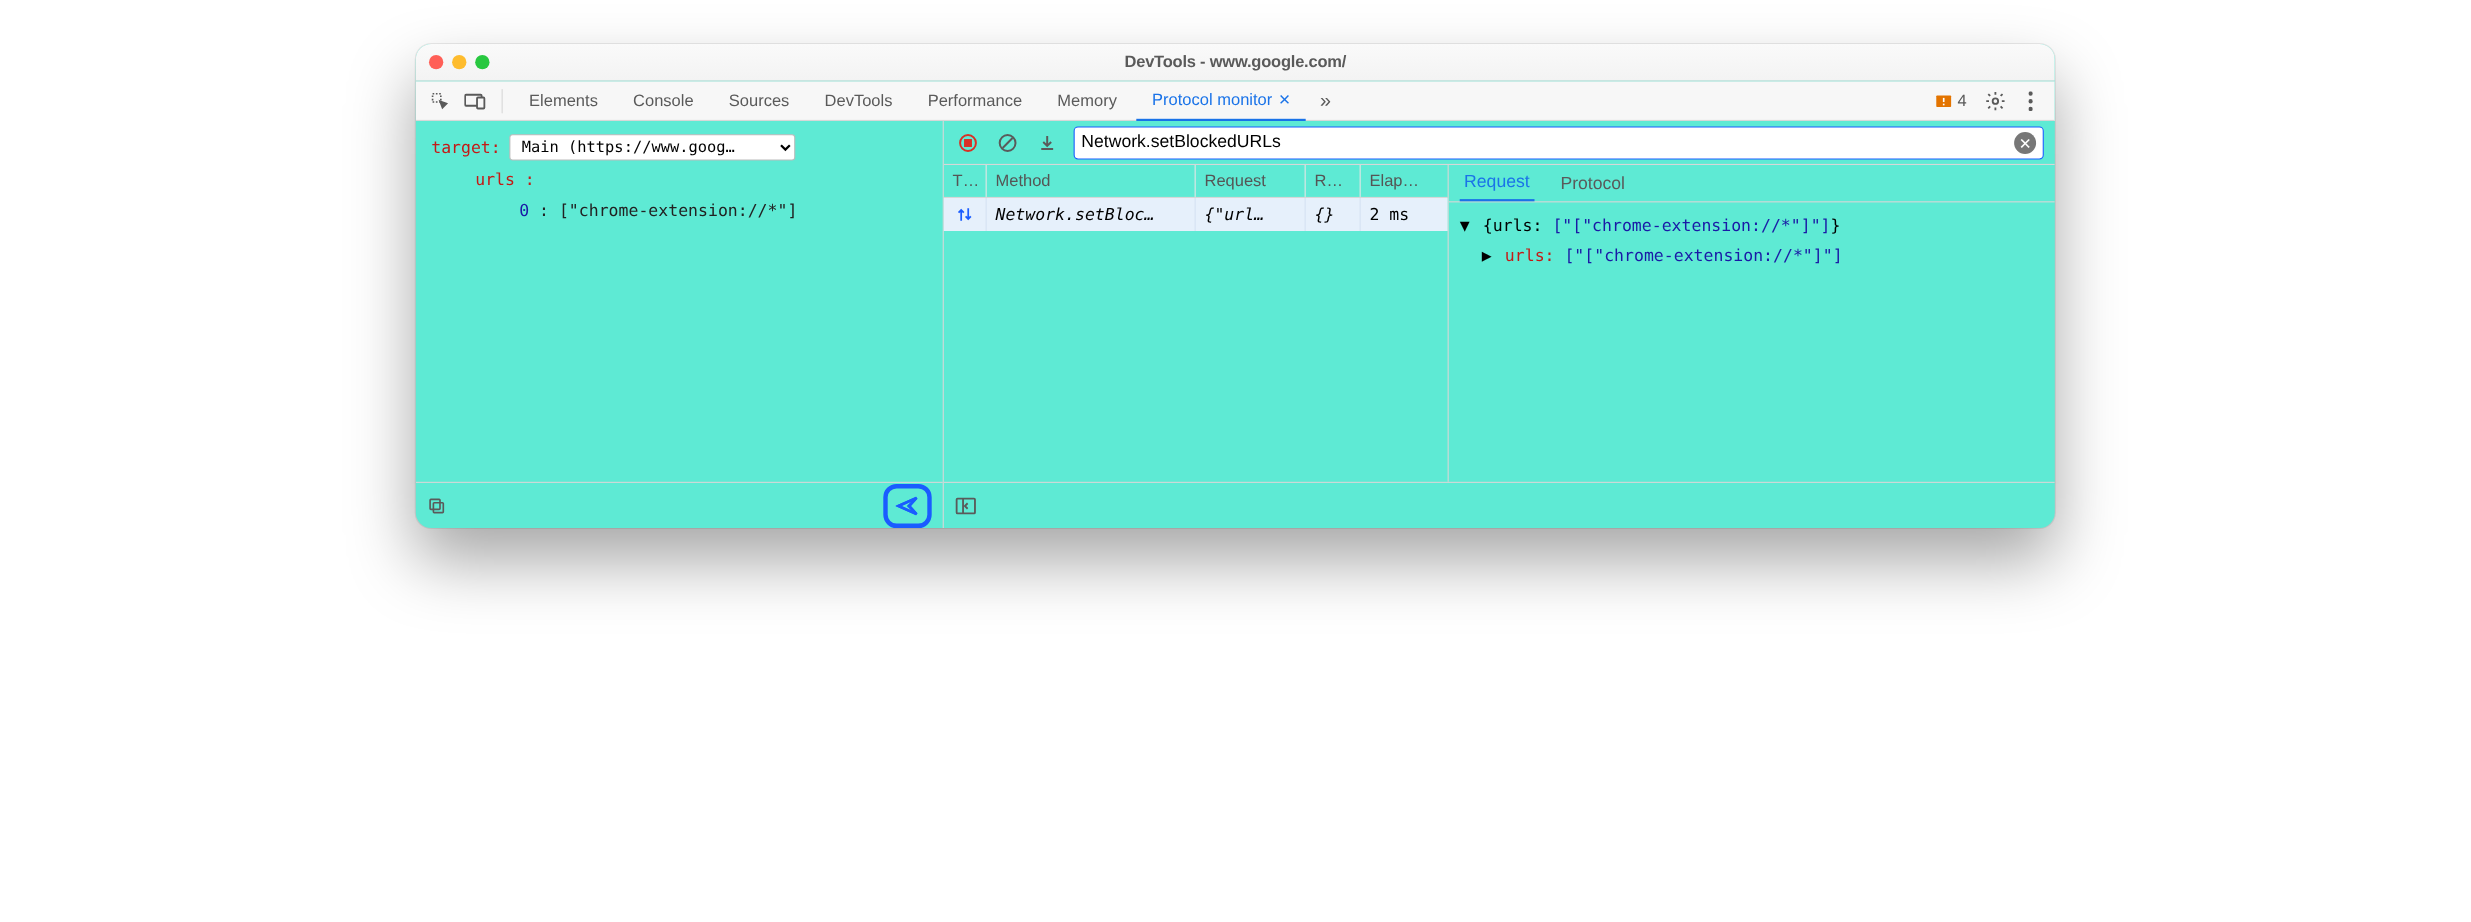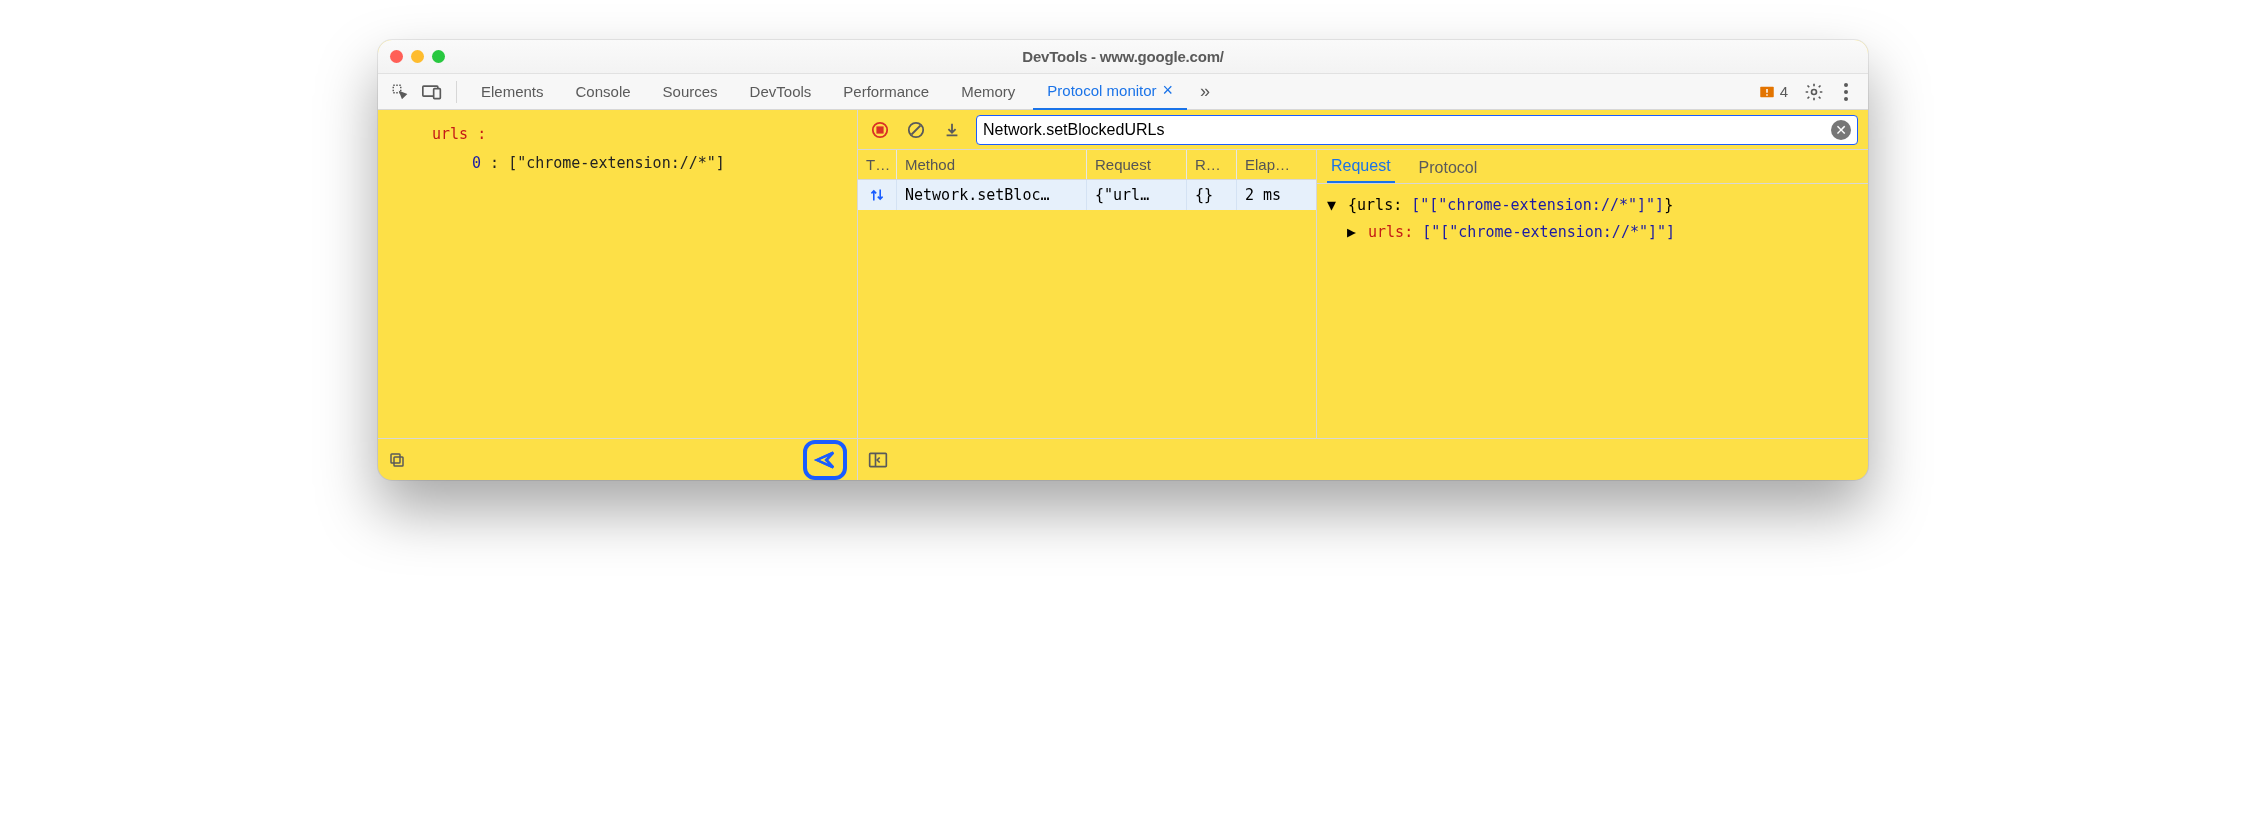--- a/index.html
+++ b/index.html
@@ -9,21 +9,21 @@
     width: 2246px;
     height: 838px;
     display: flex;
     align-items: flex-start;
     justify-content: center;
     padding: 40px;
   }
   .window {
     width: 1490px;
     height: 440px;
-    background: #fde047;
+    background: #5eead4;
     border-radius: 14px;
     box-shadow: 0 30px 60px rgba(0,0,0,0.35), 0 0 0 1px rgba(0,0,0,0.08);
     overflow: hidden;
     display: flex;
     flex-direction: column;
   }
   
   .titlebar {
     height: 34px;
     background: linear-gradient(#fafafa,#f3f3f3);
@@ -91,21 +91,21 @@
   .grid-row > div { padding:6px 8px; border-left:1px solid #d4e2f3; white-space:nowrap; overflow:hidden; text-overflow:ellipsis; font-family: Menlo, Consolas, monospace;}
   .grid-row > div:first-child { border-left:none; display:flex; align-items:center; justify-content:center;}
   .grid-row .updown { color:#1a5cff; }
   .detail-pane { flex:1; display:flex; flex-direction:column; min-width:0;}
   .detail-tabs { height:34px; display:flex; align-items:flex-end; border-bottom:1px solid #d7d7d7; padding:0 10px; gap:20px;}
   .detail-tab { padding:6px 4px; font-size:16px; color:#5a5a5a; cursor:pointer;}
   .detail-tab.active { color:#1a73e8; border-bottom:2px solid #1a73e8;}
   .detail-body { flex:1; padding:8px 10px; font-family: Menlo, Consolas, monospace; font-size:15px; line-height:1.8; overflow:auto;}
   .detail-body .tri { display:inline-block; width:12px;}
   .right-footer { height:42px; border-top:1px solid #d7d7d7; display:flex; align-items:center; padding:0 10px;}
-  .ell { white-space:nowrap; overflow:hidden; text-overflow:ellipsis;}
+  .ell { white-space:nowrap; overflow:hidden; text-overflow:ellipsis;font-style:italic;}
   svg { display:block; }
 </style>
 </head>
 <body>
 
 <div class="window">
 
   <div class="titlebar">
     <div class="traffic">
       <div class="dot red"></div>
@@ -161,20 +161,26 @@
           <circle cx="2" cy="9" r="2"></circle>
           <circle cx="2" cy="16" r="2"></circle>
         </svg>
     </div>
   </div>
 
   <div class="body">
 
     <div class="left-pane">
       <div class="left-content">
+        <div class="target-row">
+          <span class="kw"><span>target</span>:</span>
+          <select class="target-sel mono">
+            <option>Main (https://www.goog…</option>
+          </select>
+        </div>
         <div class="indent1">
           <span class="kw"><span>urls</span> :</span>
         </div>
         <div class="indent2">
           <span class="num">0</span>
           <span> : </span>
           <span>["chrome-extension://*"]</span>
         </div>
       </div>
       <div class="left-footer">

